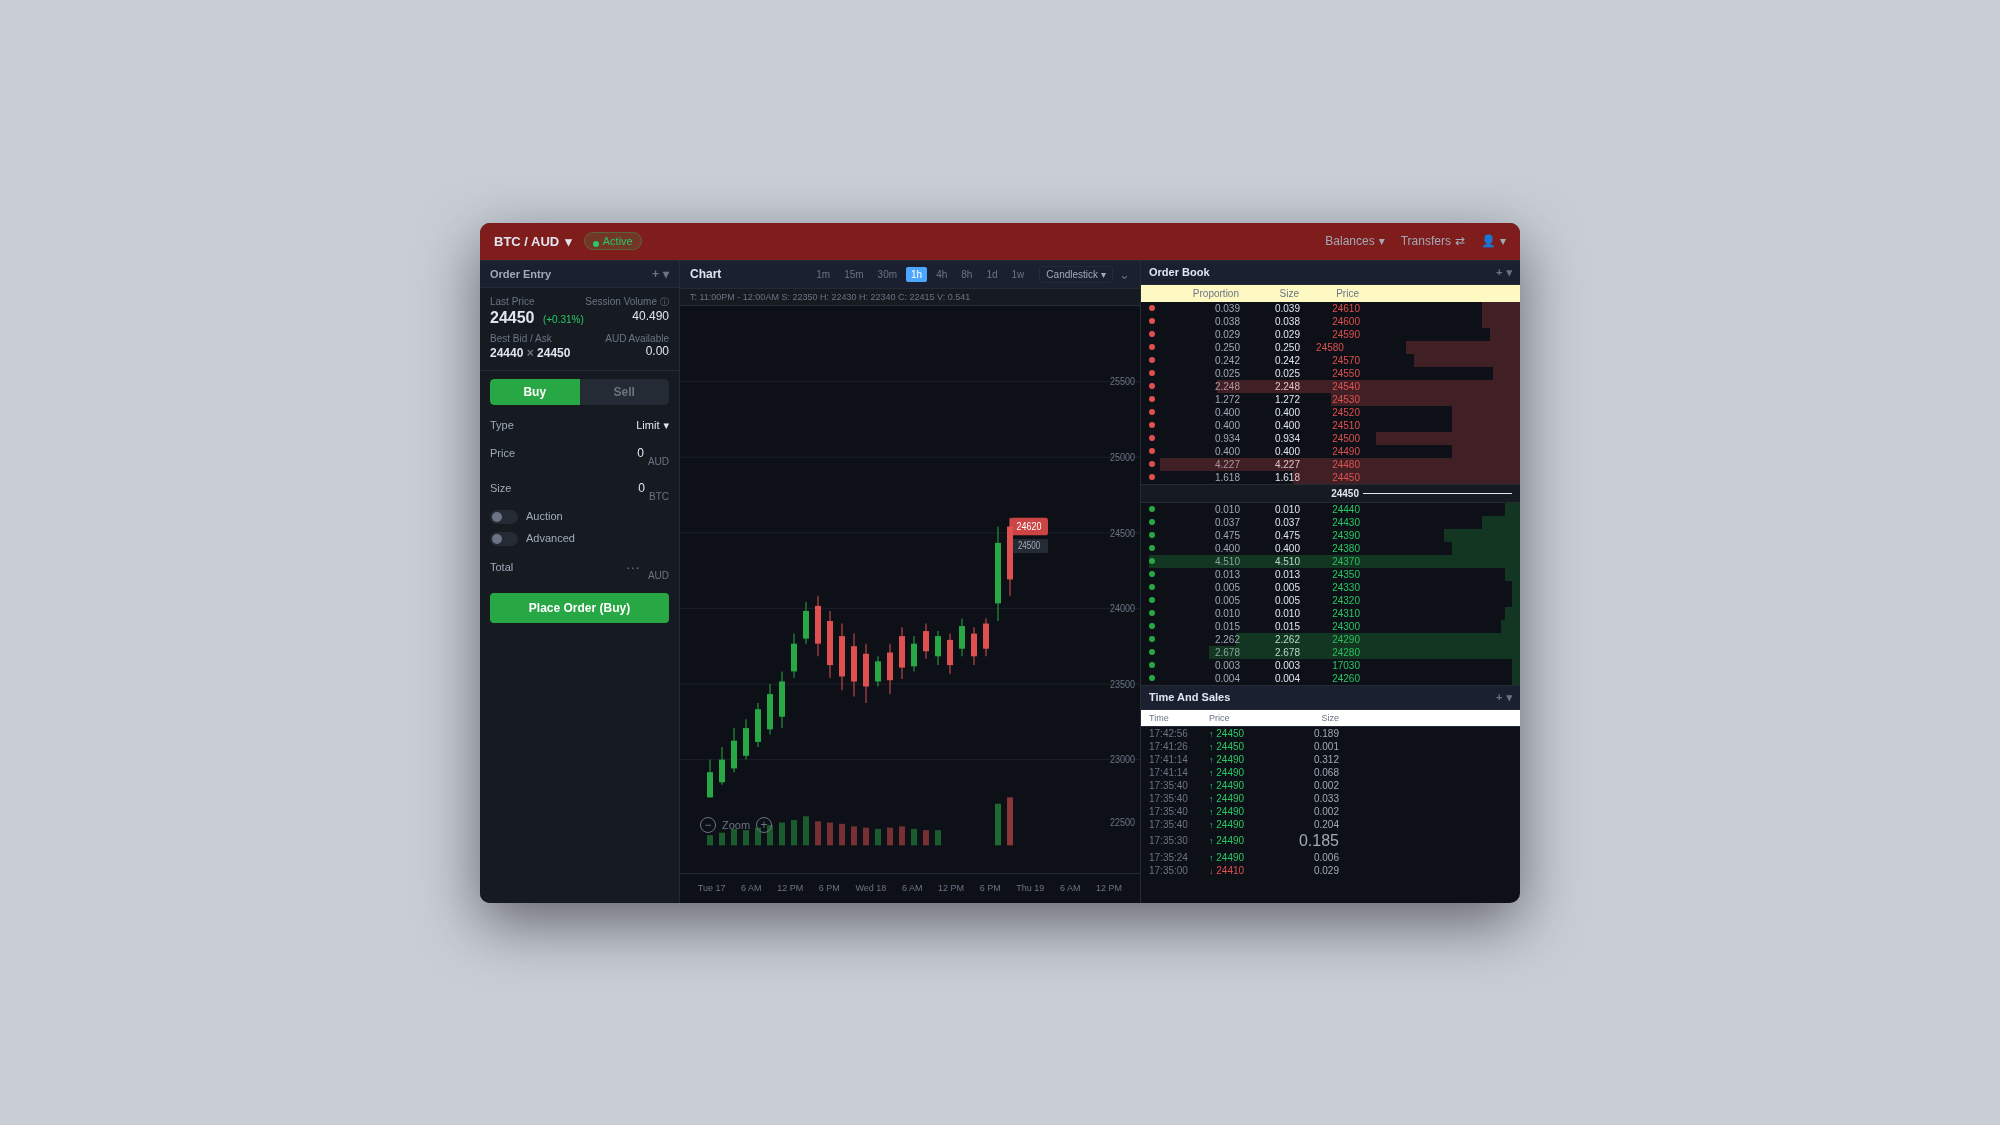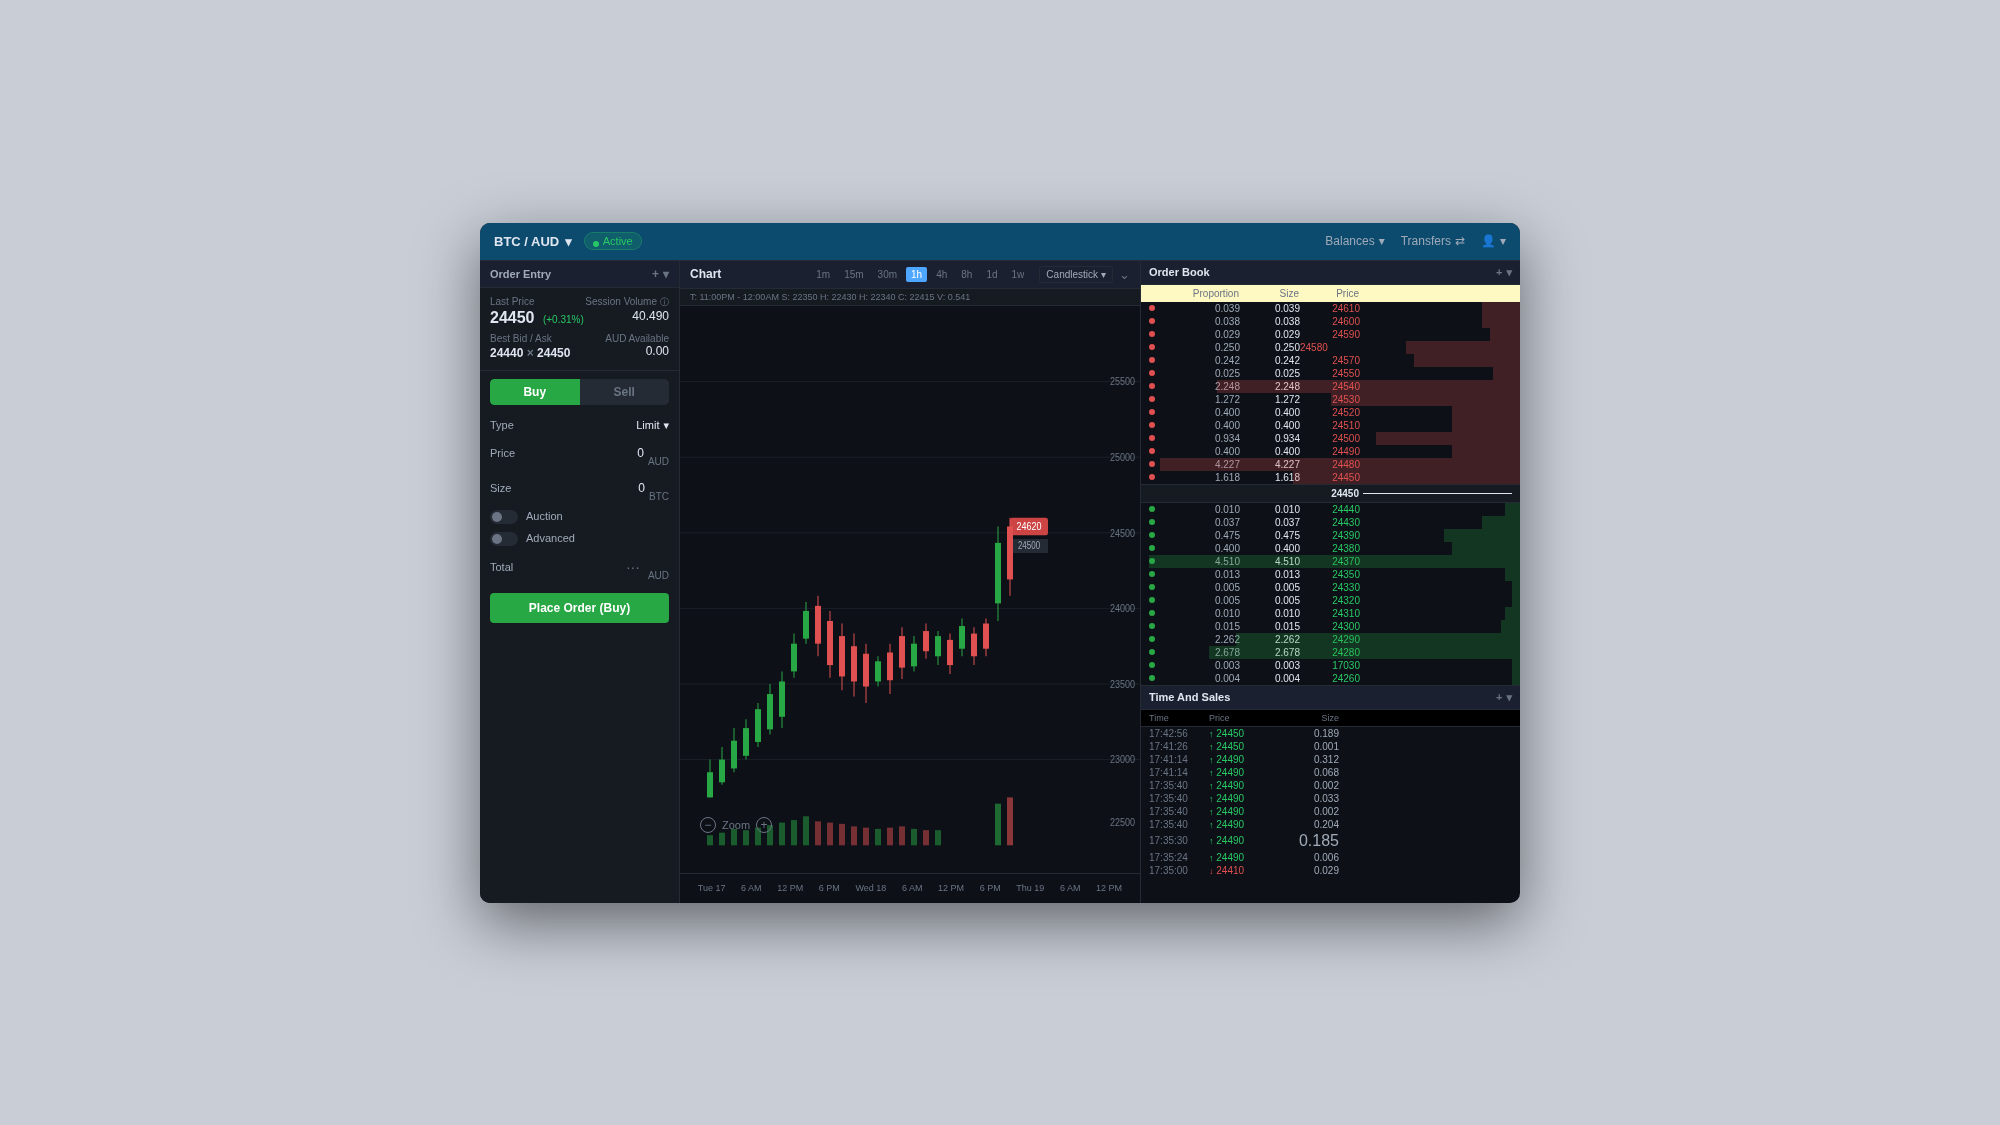--- a/index.html
+++ b/index.html
@@ -41,21 +41,21 @@
       left: 50%;
       transform: translateX(-50%);
       font-size: 15px;
       font-weight: 600;
       letter-spacing: 0.5px;
     }
     .app-title-coinjar { color: #4da6ff; }
     .app-title-exchange { color: #e0e6f0; }
     
     .navbar {
-      background: #0c4a6e;
+      background: #7f1d1d;
       height: 38px;
       display: flex;
       align-items: center;
       padding: 0 14px;
       border-bottom: 1px solid #252b35;
       flex-shrink: 0;
     }
     .pair-selector {
       display: flex;
       align-items: center;
@@ -395,21 +395,21 @@
       font-size: 10px;
       font-weight: 700;
       color: #e0e6f0;
       border-top: 1px solid #252b35;
       border-bottom: 1px solid #252b35;
     }
     
     .ts-col-headers {
       display: flex;
       padding: 3px 8px;
-      background: #000000;
+      background: #ffffff;
       font-size: 9px;
       color: #6a7484;
       border-bottom: 1px solid #252b35;
     }
     .ts-time { width: 60px; }
     .ts-price { width: 80px; }
     .ts-size { width: 50px; text-align: right; }
     .ts-rows { overflow-y: auto; flex: 1; }
     .ts-row {
       display: flex;
@@ -739,21 +739,21 @@
     <span class="ob-dot ob-dot-ask"></span>
     <span style="width:85px;text-align:right;color:#a0aab8;font-size:10px;">0.029</span>
     <span style="width:60px;text-align:right;color:#e0e6f0;font-size:10px;">0.029</span>
     <span style="width:60px;text-align:right;color:#e05050;font-size:10px;">24590</span>
   </div>
             <div class="ob-row">
     <div class="ob-bar ob-bar-ask" style="width:30%"></div>
     <span class="ob-dot ob-dot-ask"></span>
     <span style="width:85px;text-align:right;color:#a0aab8;font-size:10px;">0.250</span>
     <span style="width:60px;text-align:right;color:#e0e6f0;font-size:10px;">0.250</span>
-    <span style="width:60px;text-align:left;color:#e05050;font-size:10px;">24580</span>
+    <span style="width:60px;text-align:center;color:#e05050;font-size:10px;">24580</span>
   </div>
             <div class="ob-row">
     <div class="ob-bar ob-bar-ask" style="width:28%"></div>
     <span class="ob-dot ob-dot-ask"></span>
     <span style="width:85px;text-align:right;color:#a0aab8;font-size:10px;">0.242</span>
     <span style="width:60px;text-align:right;color:#e0e6f0;font-size:10px;">0.242</span>
     <span style="width:60px;text-align:right;color:#e05050;font-size:10px;">24570</span>
   </div>
             <div class="ob-row">
     <div class="ob-bar ob-bar-ask" style="width:7%"></div>

